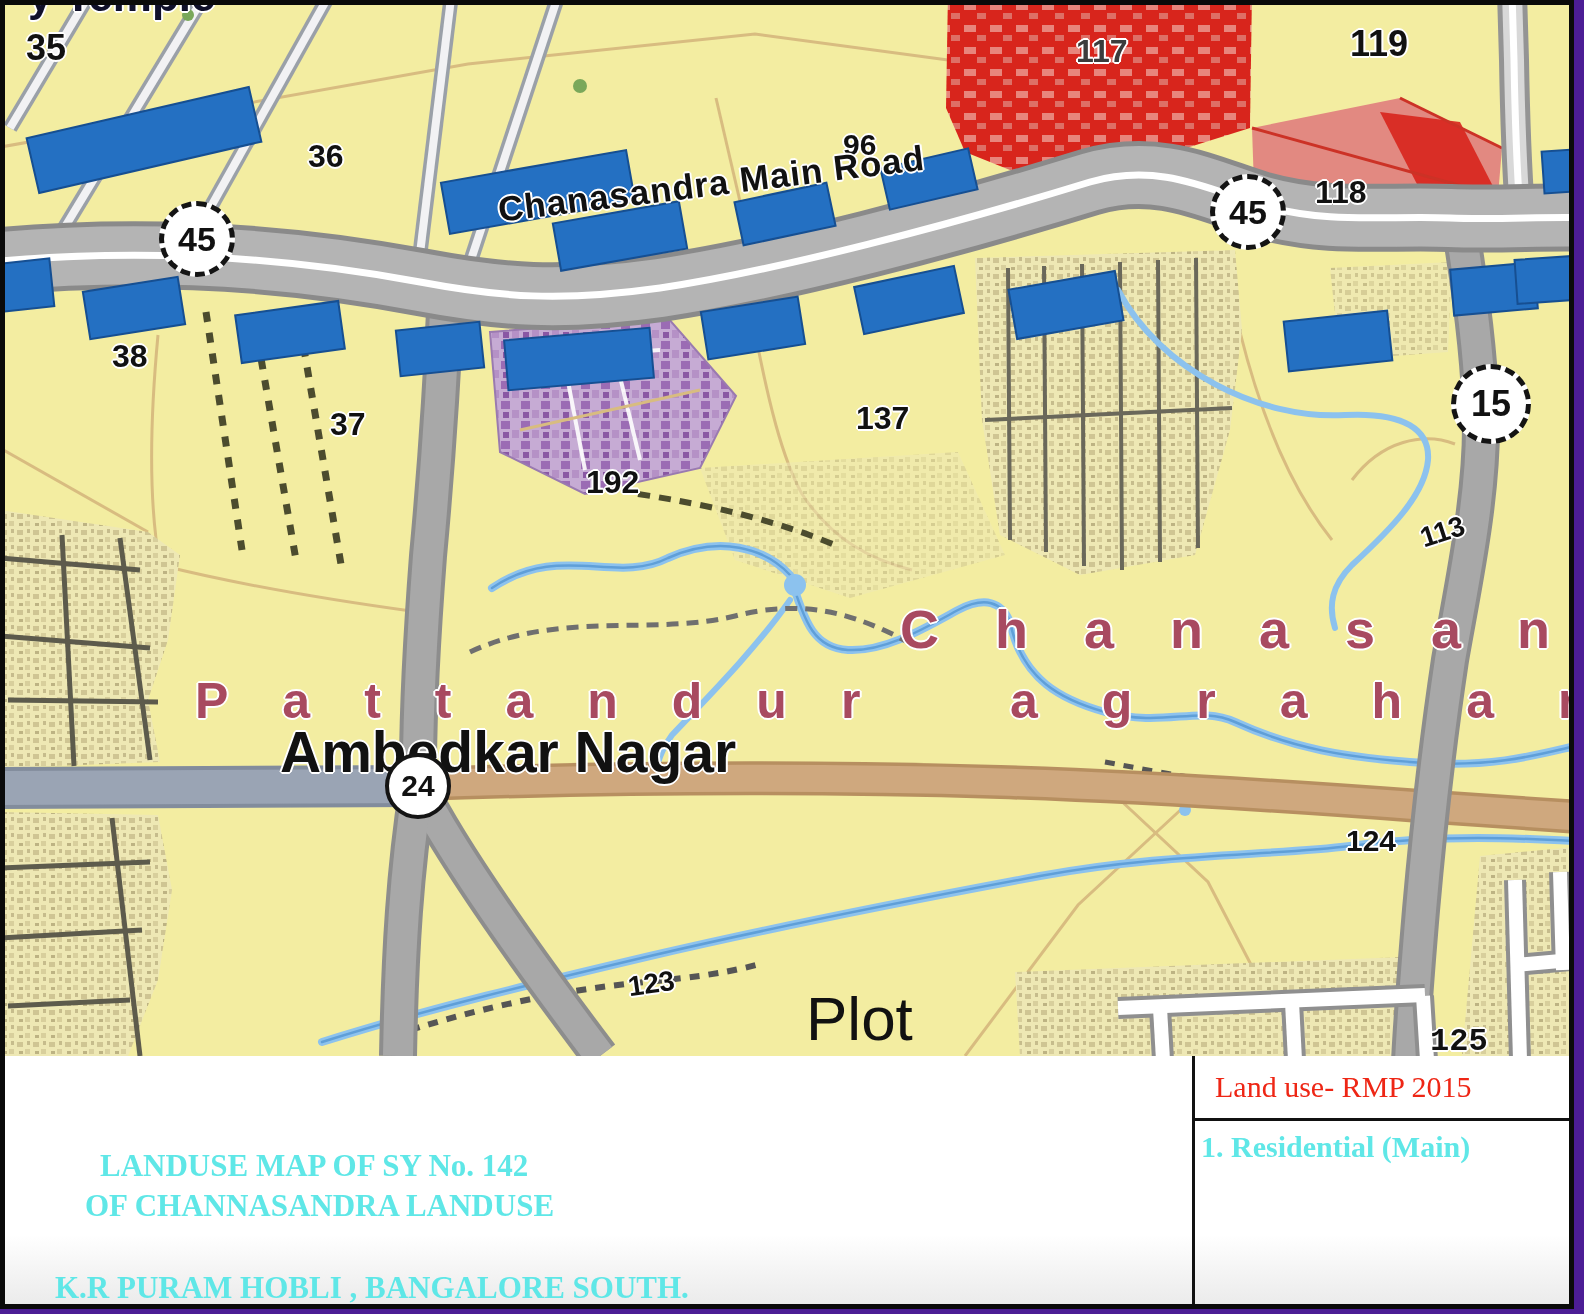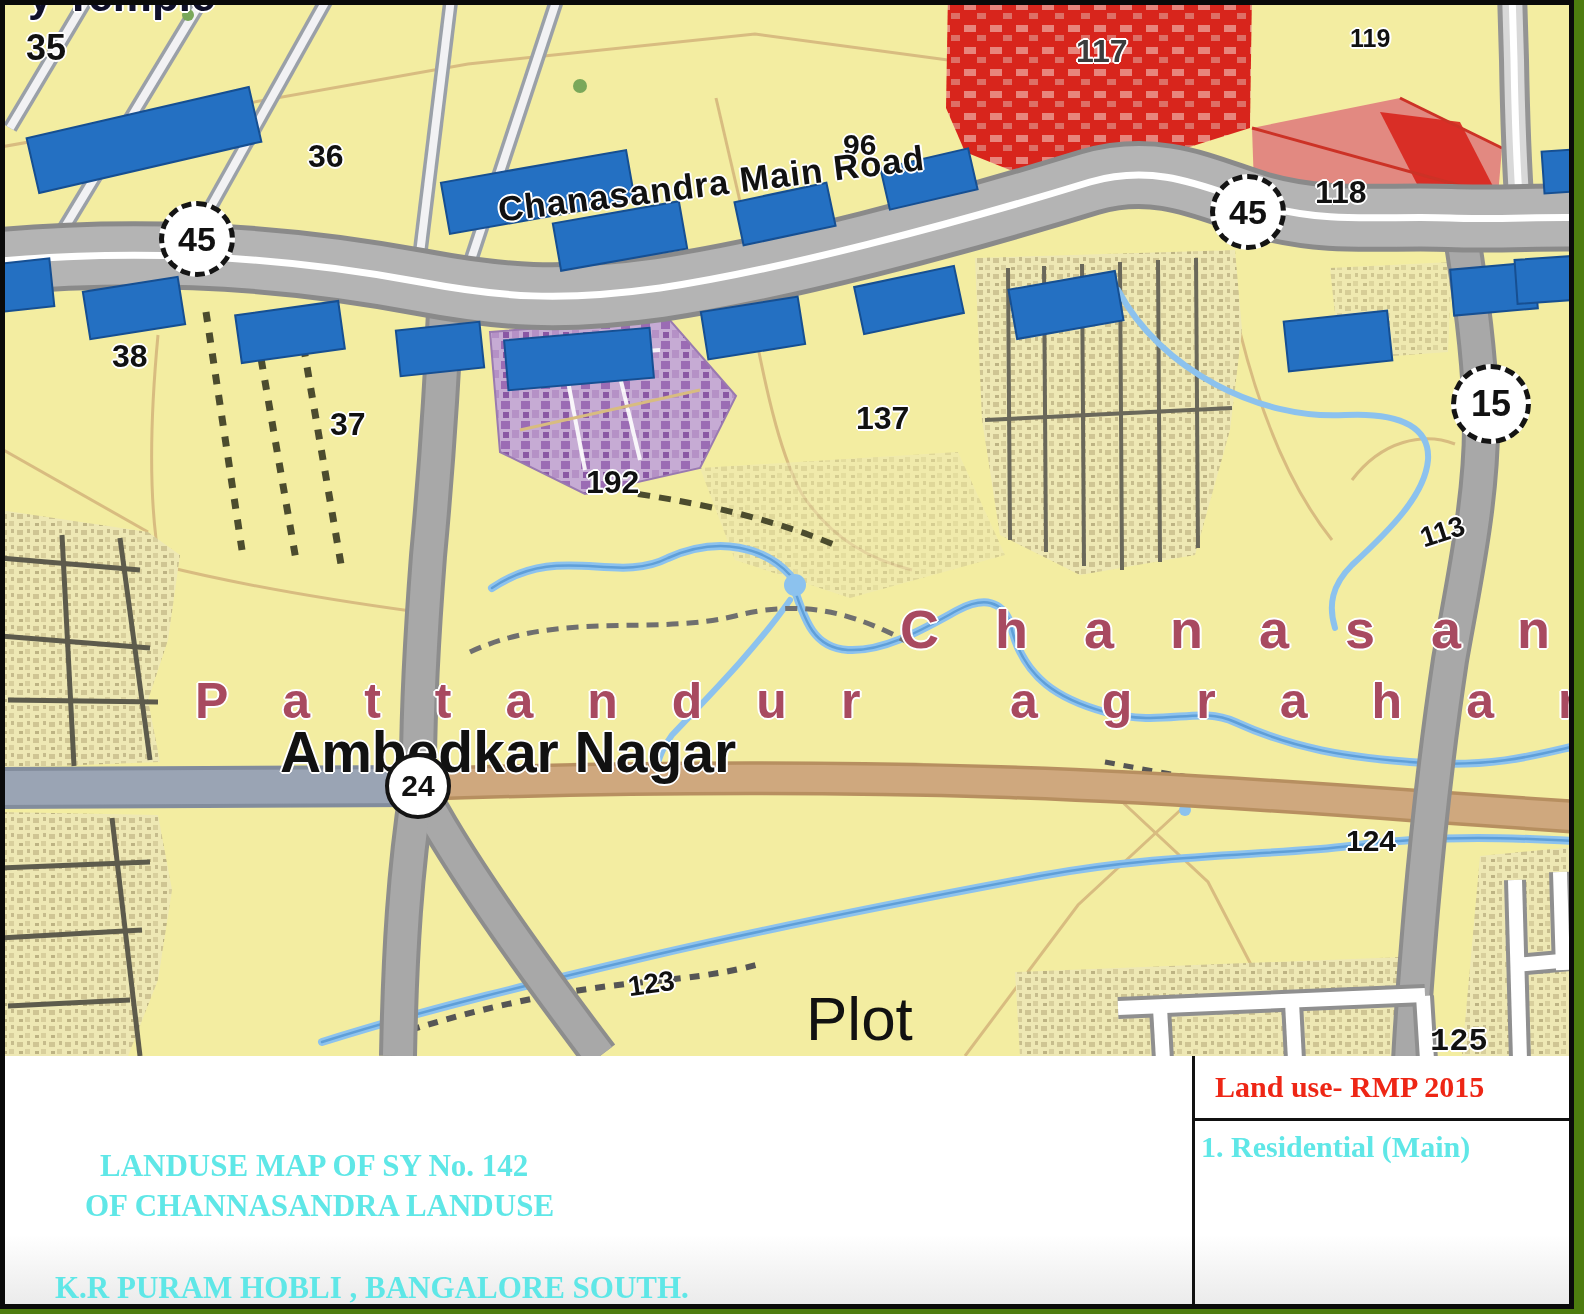--- a/index.html
+++ b/index.html
@@ -1,34 +1,34 @@
 <!DOCTYPE html>
 <html><head>
 <meta charset="utf-8">
 <style>
   html,body{margin:0;padding:0;background:#f2f2f2;}
-  #app{position:relative;width:1584px;height:1314px;background:#4d7c0f;overflow:hidden;
+  #app{position:relative;width:1584px;height:1314px;background:#4c1d95;overflow:hidden;
        font-family:"Liberation Sans", sans-serif;}
   .frame{position:absolute;left:0;top:0;width:1574px;height:1309px;border:5px solid #0a0a0a;
          box-sizing:border-box;z-index:40;pointer-events:none;}
   .mapwrap{position:absolute;left:0;top:0;width:1574px;height:1056px;overflow:hidden;background:#f3eda1;}
   .mapwrap svg{position:absolute;left:0;top:0;}
   .lbl{position:absolute;white-space:nowrap;color:#111;font-weight:700;line-height:1;}
   .halo{text-shadow:2px 0 0 #fff,-2px 0 0 #fff,0 2px 0 #fff,0 -2px 0 #fff,
         1px 1px 0 #fff,-1px -1px 0 #fff,1px -1px 0 #fff,-1px 1px 0 #fff;}
   .badge{position:absolute;background:#fff;border:5px solid #141414;border-radius:50%;
          display:flex;align-items:center;justify-content:center;color:#111;font-weight:700;
          box-sizing:border-box;z-index:6;}
   .badge.dashed{border-style:dashed;}
   .spaced{color:#a84a60;}
   .panel{position:absolute;left:5px;top:1056px;width:1564px;height:248px;z-index:30;
          background:linear-gradient(#ffffff 0%,#ffffff 72%,#ebebeb 100%);}
   .serifc{position:absolute;font-family:"Liberation Serif", serif;font-weight:700;
           color:#5fe7e7;white-space:nowrap;line-height:1;}
-  .serifr{position:absolute;font-family:"Liberation Serif", serif;font-weight:700;
+  .serifr{position:absolute;font-family:"Liberation Serif", serif;font-weight:400;
           color:#ee2615;white-space:nowrap;line-height:1;}
   .vdiv{position:absolute;left:1187px;top:0;width:3px;height:248px;background:#111;}
   .hdiv{position:absolute;left:1187px;top:62px;width:377px;height:3px;background:#111;}
   .z2{z-index:2}.z3{z-index:3}.z4{z-index:4}
 </style>
 </head>
 <body>
 
 <div id="app">
 
@@ -241,21 +241,21 @@
     </svg>
 
     <div class="lbl halo" style="left:28px;top:-26px;font-size:44px;color:#10102a;">y Temple</div>
 
     <div class="lbl halo" style="left:26px;top:30px;font-size:36px;">35</div>
     <div class="lbl halo" style="left:308px;top:140px;font-size:32px;">36</div>
     <div class="lbl halo" style="left:112px;top:340px;font-size:32px;">38</div>
     <div class="lbl halo" style="left:330px;top:408px;font-size:32px;">37</div>
     <div class="lbl halo" style="left:843px;top:130px;font-size:30px;">96</div>
     <div class="lbl halo" style="left:1076px;top:35px;font-size:32px;color:#3c3c3c;">117</div>
-    <div class="lbl halo" style="left:1350px;top:26px;font-size:25px;">119</div>
+    <div class="lbl halo" style="left:1350px;top:26px;font-size:36px;">119</div>
     <div class="lbl halo" style="left:1315px;top:176px;font-size:32px;">118</div>
     <div class="lbl halo" style="left:856px;top:402px;font-size:32px;">137</div>
     <div class="lbl halo" style="left:586px;top:466px;font-size:32px;">192</div>
     <div class="lbl halo" style="left:1420px;top:518px;font-size:28px;transform:rotate(-18deg);">113</div>
     <div class="lbl halo" style="left:628px;top:970px;font-size:28px;transform:rotate(-8deg);">123</div>
     <div class="lbl halo" style="left:1346px;top:826px;font-size:30px;">124</div>
     <div class="lbl halo" style="left:1430px;top:1026px;font-size:32px;font-family:Liberation Mono, monospace;">125</div>
 
     <div class="lbl halo z3" style="left:496px;top:192px;font-size:35px;letter-spacing:1px;transform:rotate(-7deg);transform-origin:left top;">Chanasandra Main Road</div>
 

